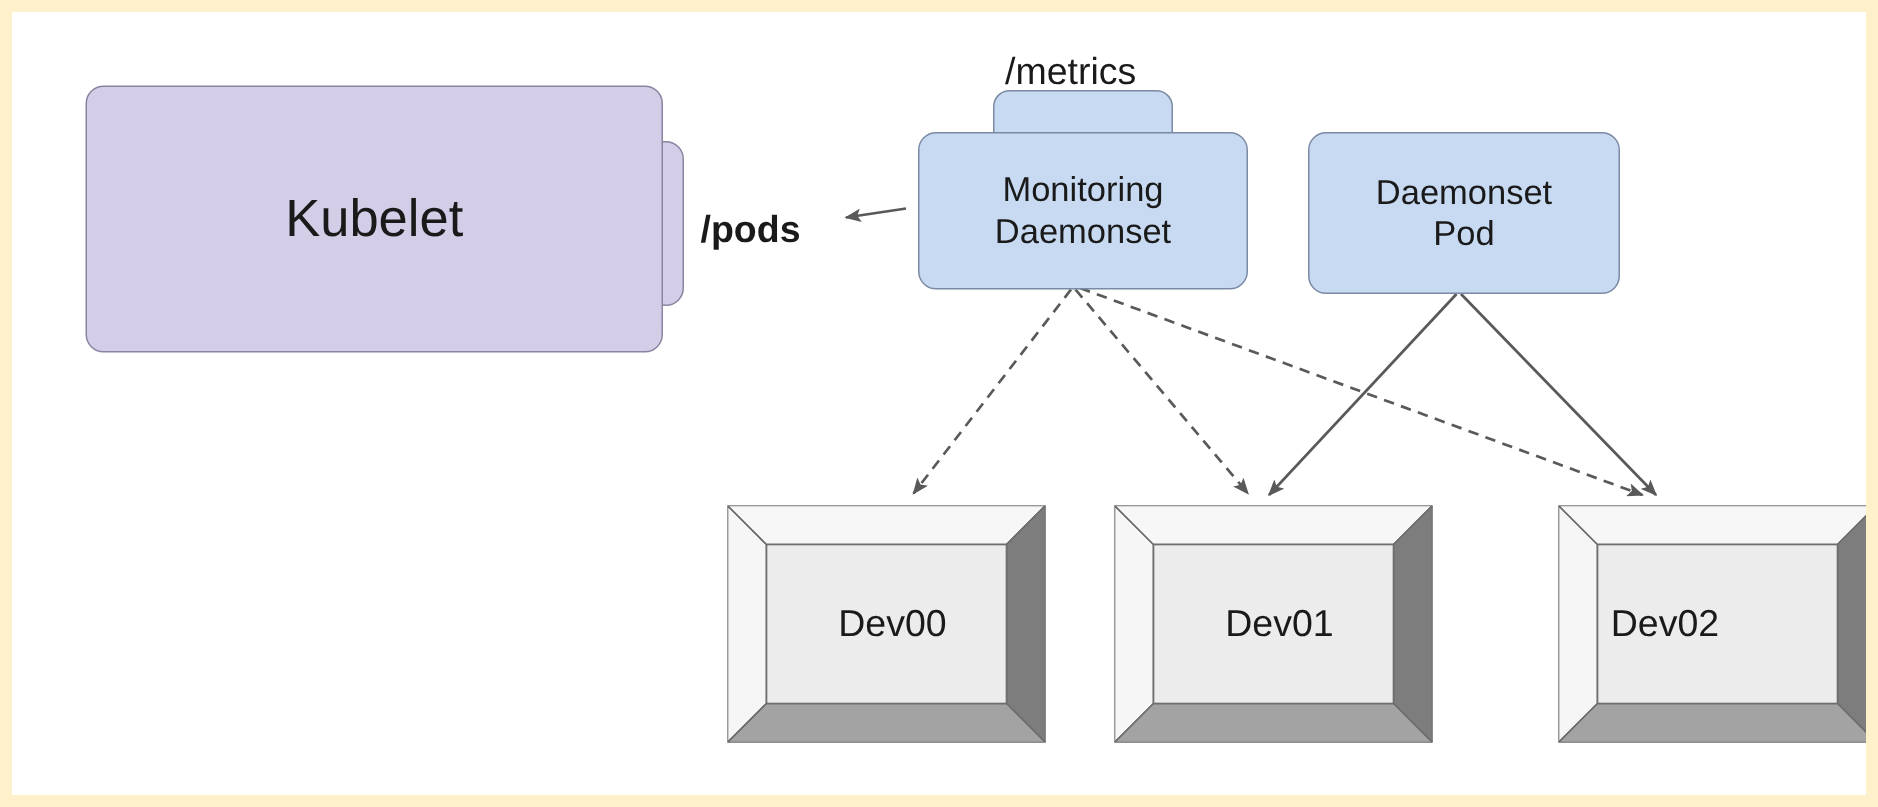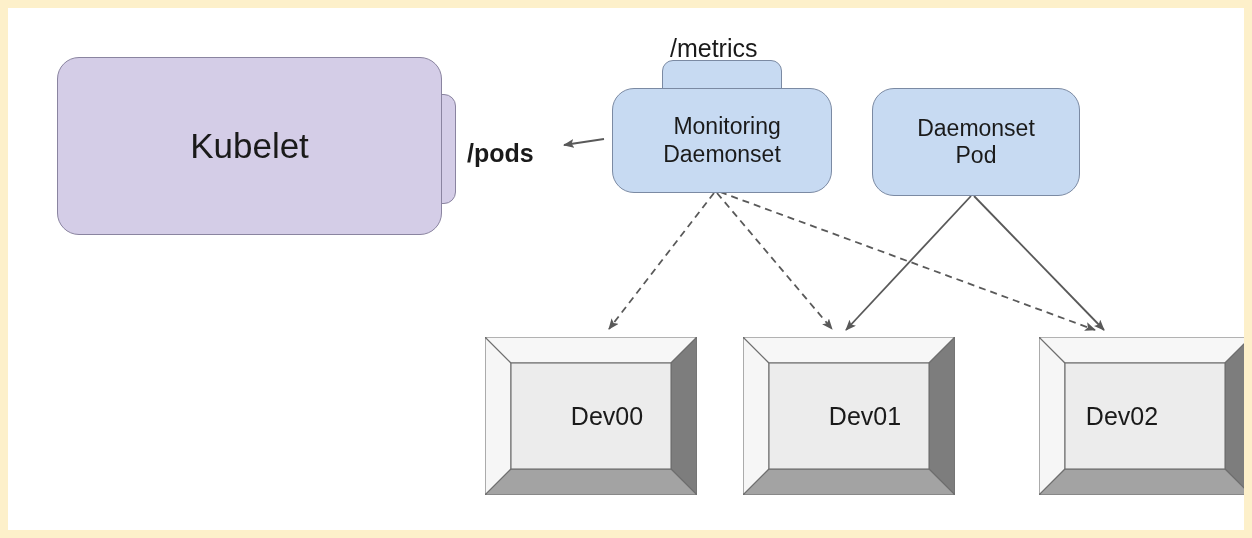--- a/index.html
+++ b/index.html
@@ -32,21 +32,21 @@
     width: 1236px;
     height: 522px;
     pointer-events: none;
   }
 
   
   .node {
     position: absolute;
     box-sizing: border-box;
     border: 1.4px solid #7a7a8c;
-    border-radius: 22px;
+    border-radius: 12px;
     display: flex;
     align-items: center;
     justify-content: center;
     text-align: center;
     color: #1a1a1a;
     line-height: 1.18;
   }
   .node-purple {
     background: #d4cde7;
     border-color: #8a84a0;
@@ -78,21 +78,20 @@
     z-index: 2;
   }
 
   #monitoring {
     left: 604px;
     top: 80px;
     width: 220px;
     height: 105px;
     font-size: 23px;
     z-index: 3;
-    text-align: right;
   }
   
   #metrics-port {
     position: absolute;
     left: 654px;
     top: 52px;
     width: 120px;
     height: 40px;
     box-sizing: border-box;
     background: #c7daf2;
@@ -124,21 +123,21 @@
   
   .device {
     position: absolute;
     width: 212px;
     height: 158px;
     z-index: 3;
   }
   .device svg { display: block; }
   .device-label {
     position: absolute;
-    left: 16px;
+    left: 4px;
     top: 0;
     width: 212px;
     height: 158px;
     display: flex;
     align-items: center;
     justify-content: center;
     font-size: 25px;
     color: #1a1a1a;
     pointer-events: none;
   }

